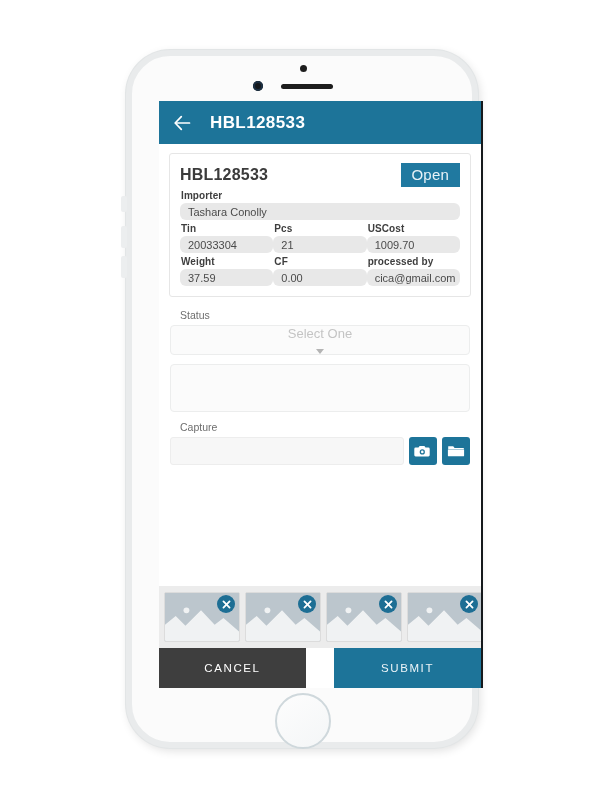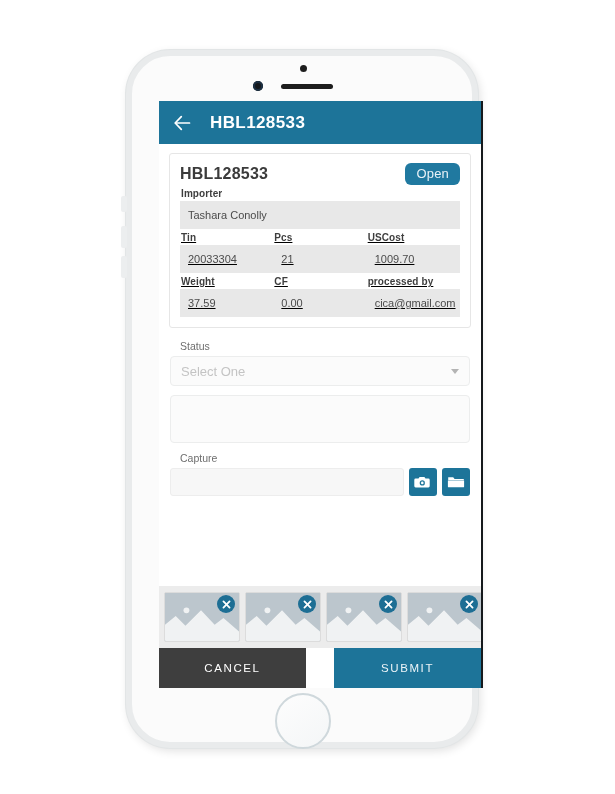--- a/index.html
+++ b/index.html
@@ -158,49 +158,48 @@
   }
   .card-title {
     font-size: 16px;
     font-weight: bold;
     color: #3b3b3b;
     letter-spacing: 0.2px;
   }
   .status-badge {
     background: #2079a0;
     color: #e8f2f7;
-    font-size: 13px;
+    font-size: 15px;
     padding: 3px 11px 4px 11px;
-    border-radius: 6px;
+    border-radius: 0;
     letter-spacing: 0.2px;
   }
 
   .field-label {
     font-size: 10px;
     font-weight: bold;
     color: #3e3e3e;
     margin: 3px 0 2px 1px;
     letter-spacing: 0.1px;
   }
   .field-box {
     background: #e8e8e8;
-    border-radius: 0;
-    height: 28px;
+    border-radius: 6px;
+    height: 17px;
     display: flex;
     align-items: center;
     padding: 4px 8px;
     font-size: 11px;
     color: #4b4b4b;
     box-sizing: border-box;
     overflow: hidden;
     white-space: nowrap;
   }
   .row3 {
     display: flex;
-    text-decoration: underline;
   }
   .row3 > .col { flex: 1 1 0; min-width: 0; }
 
   
   .form-section {
     padding: 12px 1px 0 1px;
   }
   .form-label {
     font-size: 10.5px;
     color: #6e6e6e;
@@ -210,20 +209,21 @@
   .select-box {
     height: 30px;
     border: 1px solid #eceded;
     border-radius: 4px;
     background: #fbfbfb;
     display: flex;
     align-items: center;
     padding: 0 10px;
     justify-content: space-between;
     box-sizing: border-box;
+    flex-direction: column;
   }
   .select-placeholder {
     font-size: 13px;
     color: #c4c4c4;
   }
   .caret {
     width: 0;
     height: 0;
     border-left: 4px solid transparent;
     border-right: 4px solid transparent;

